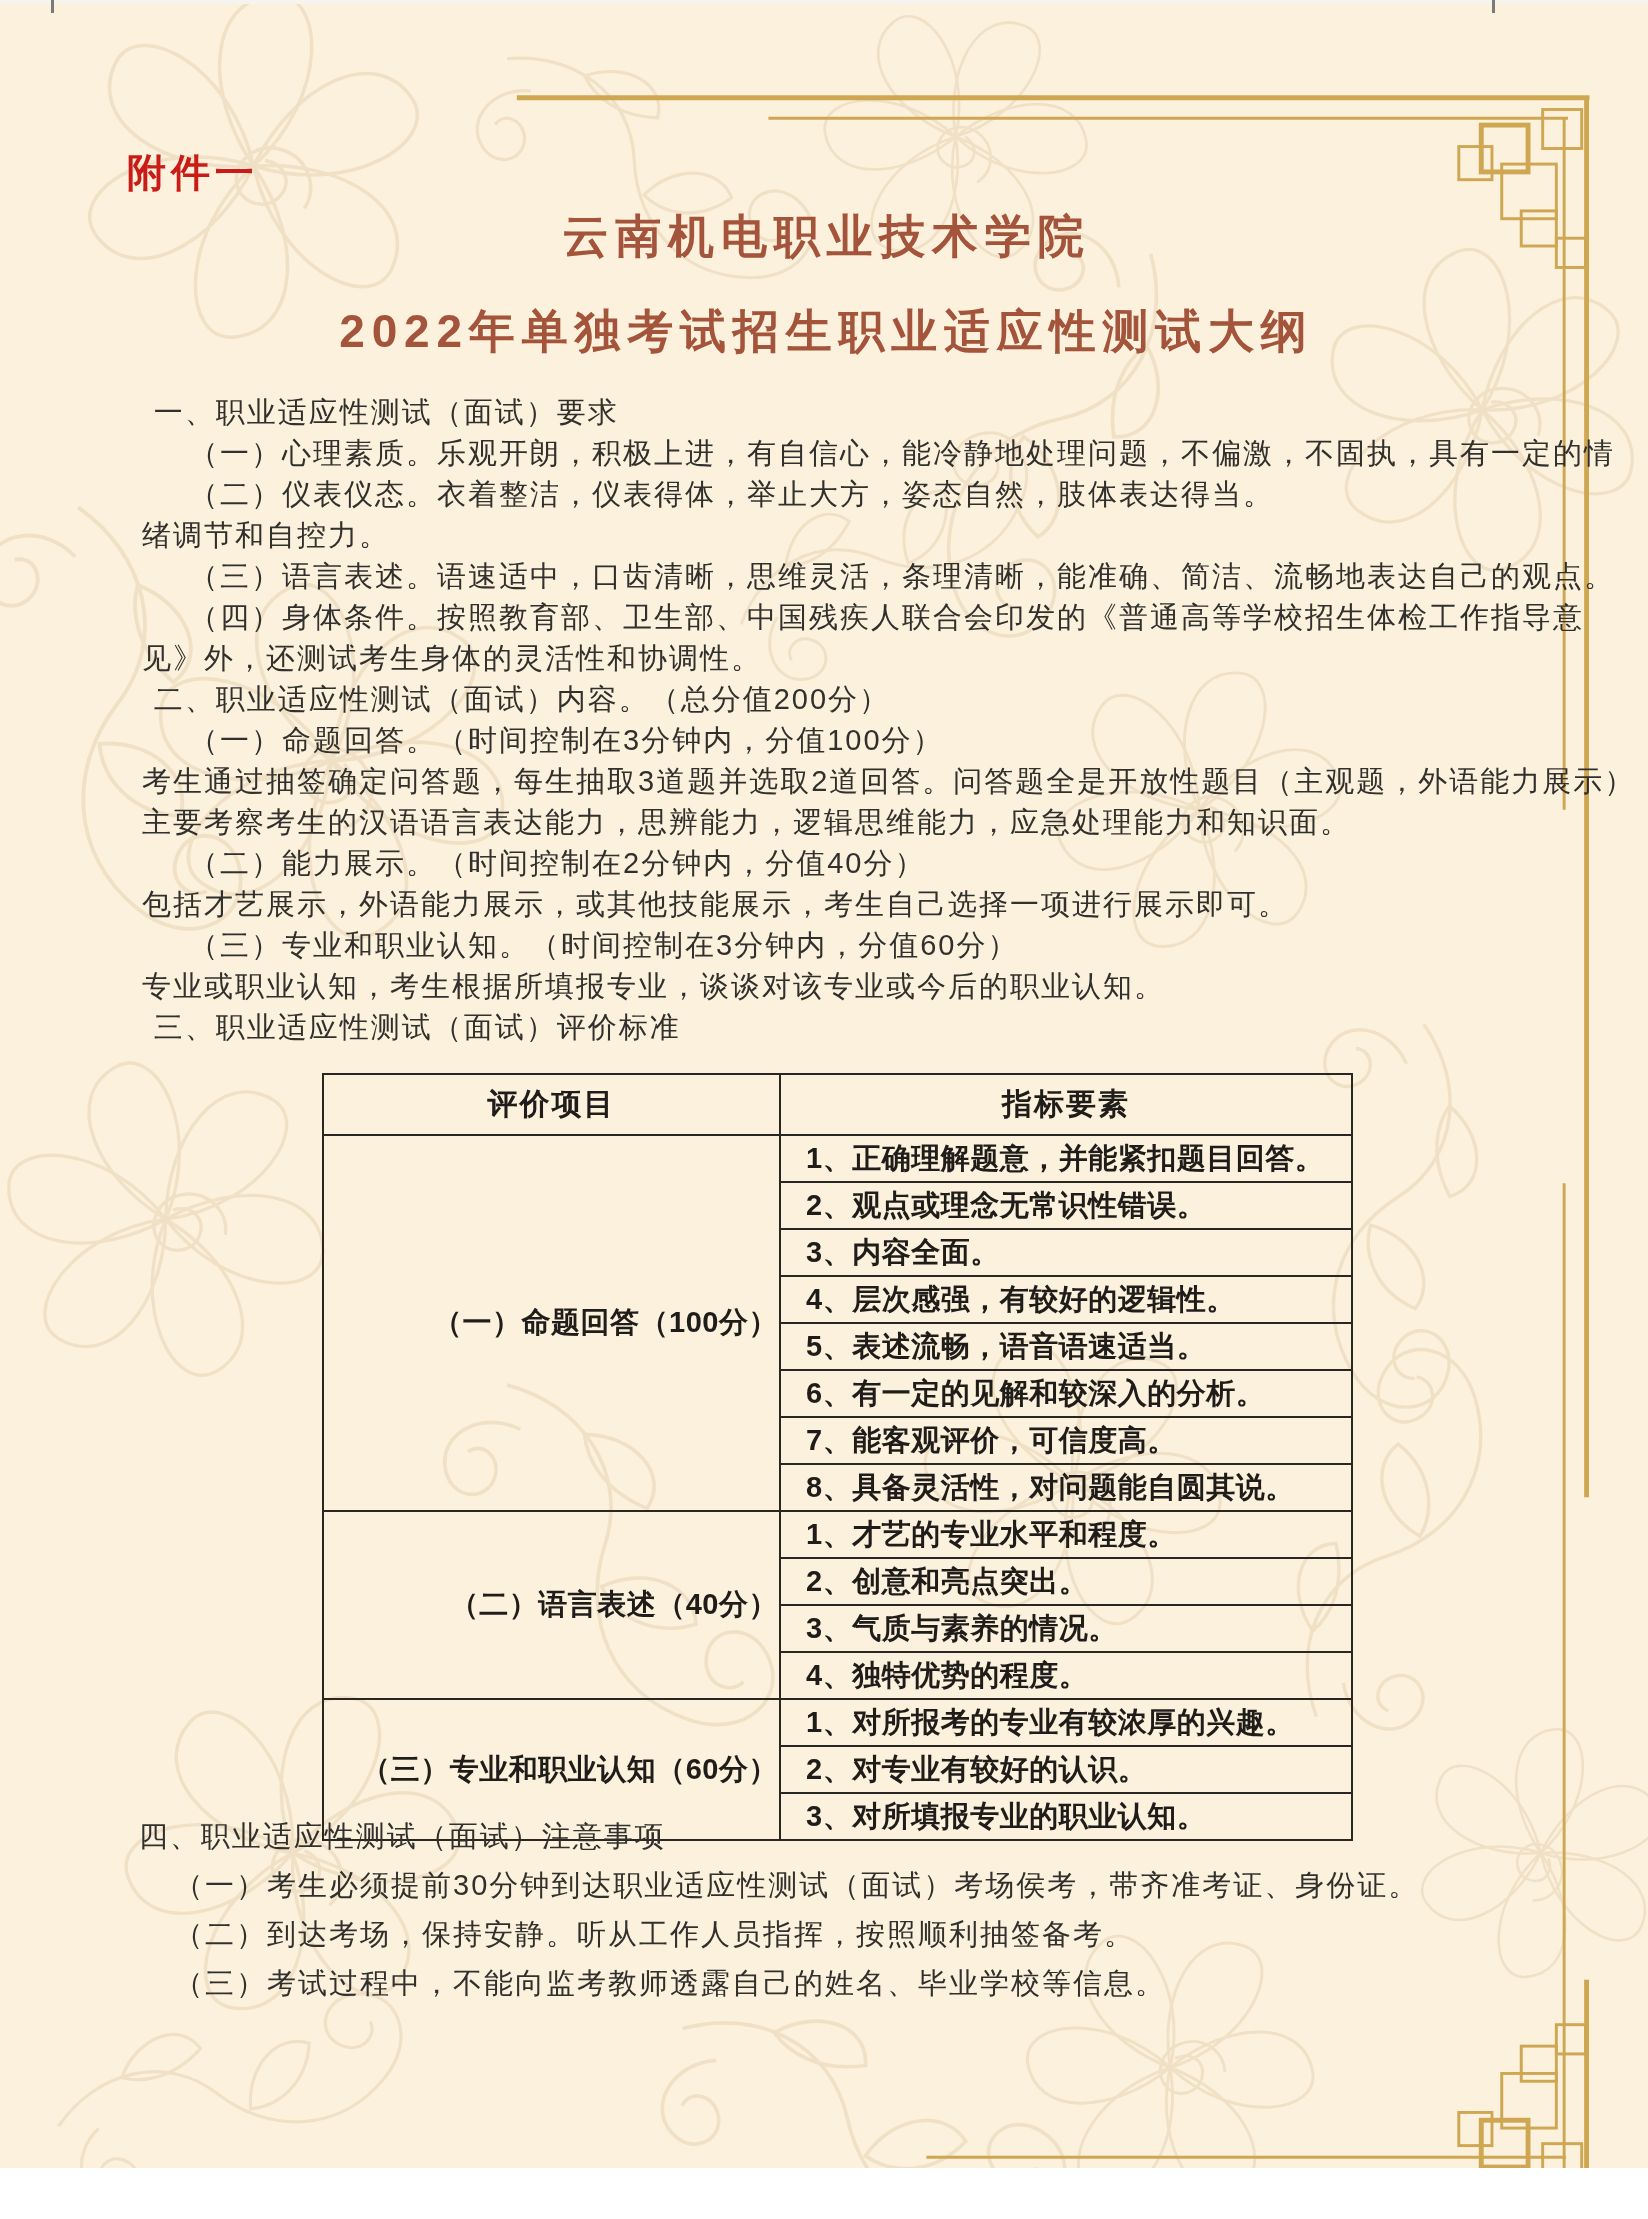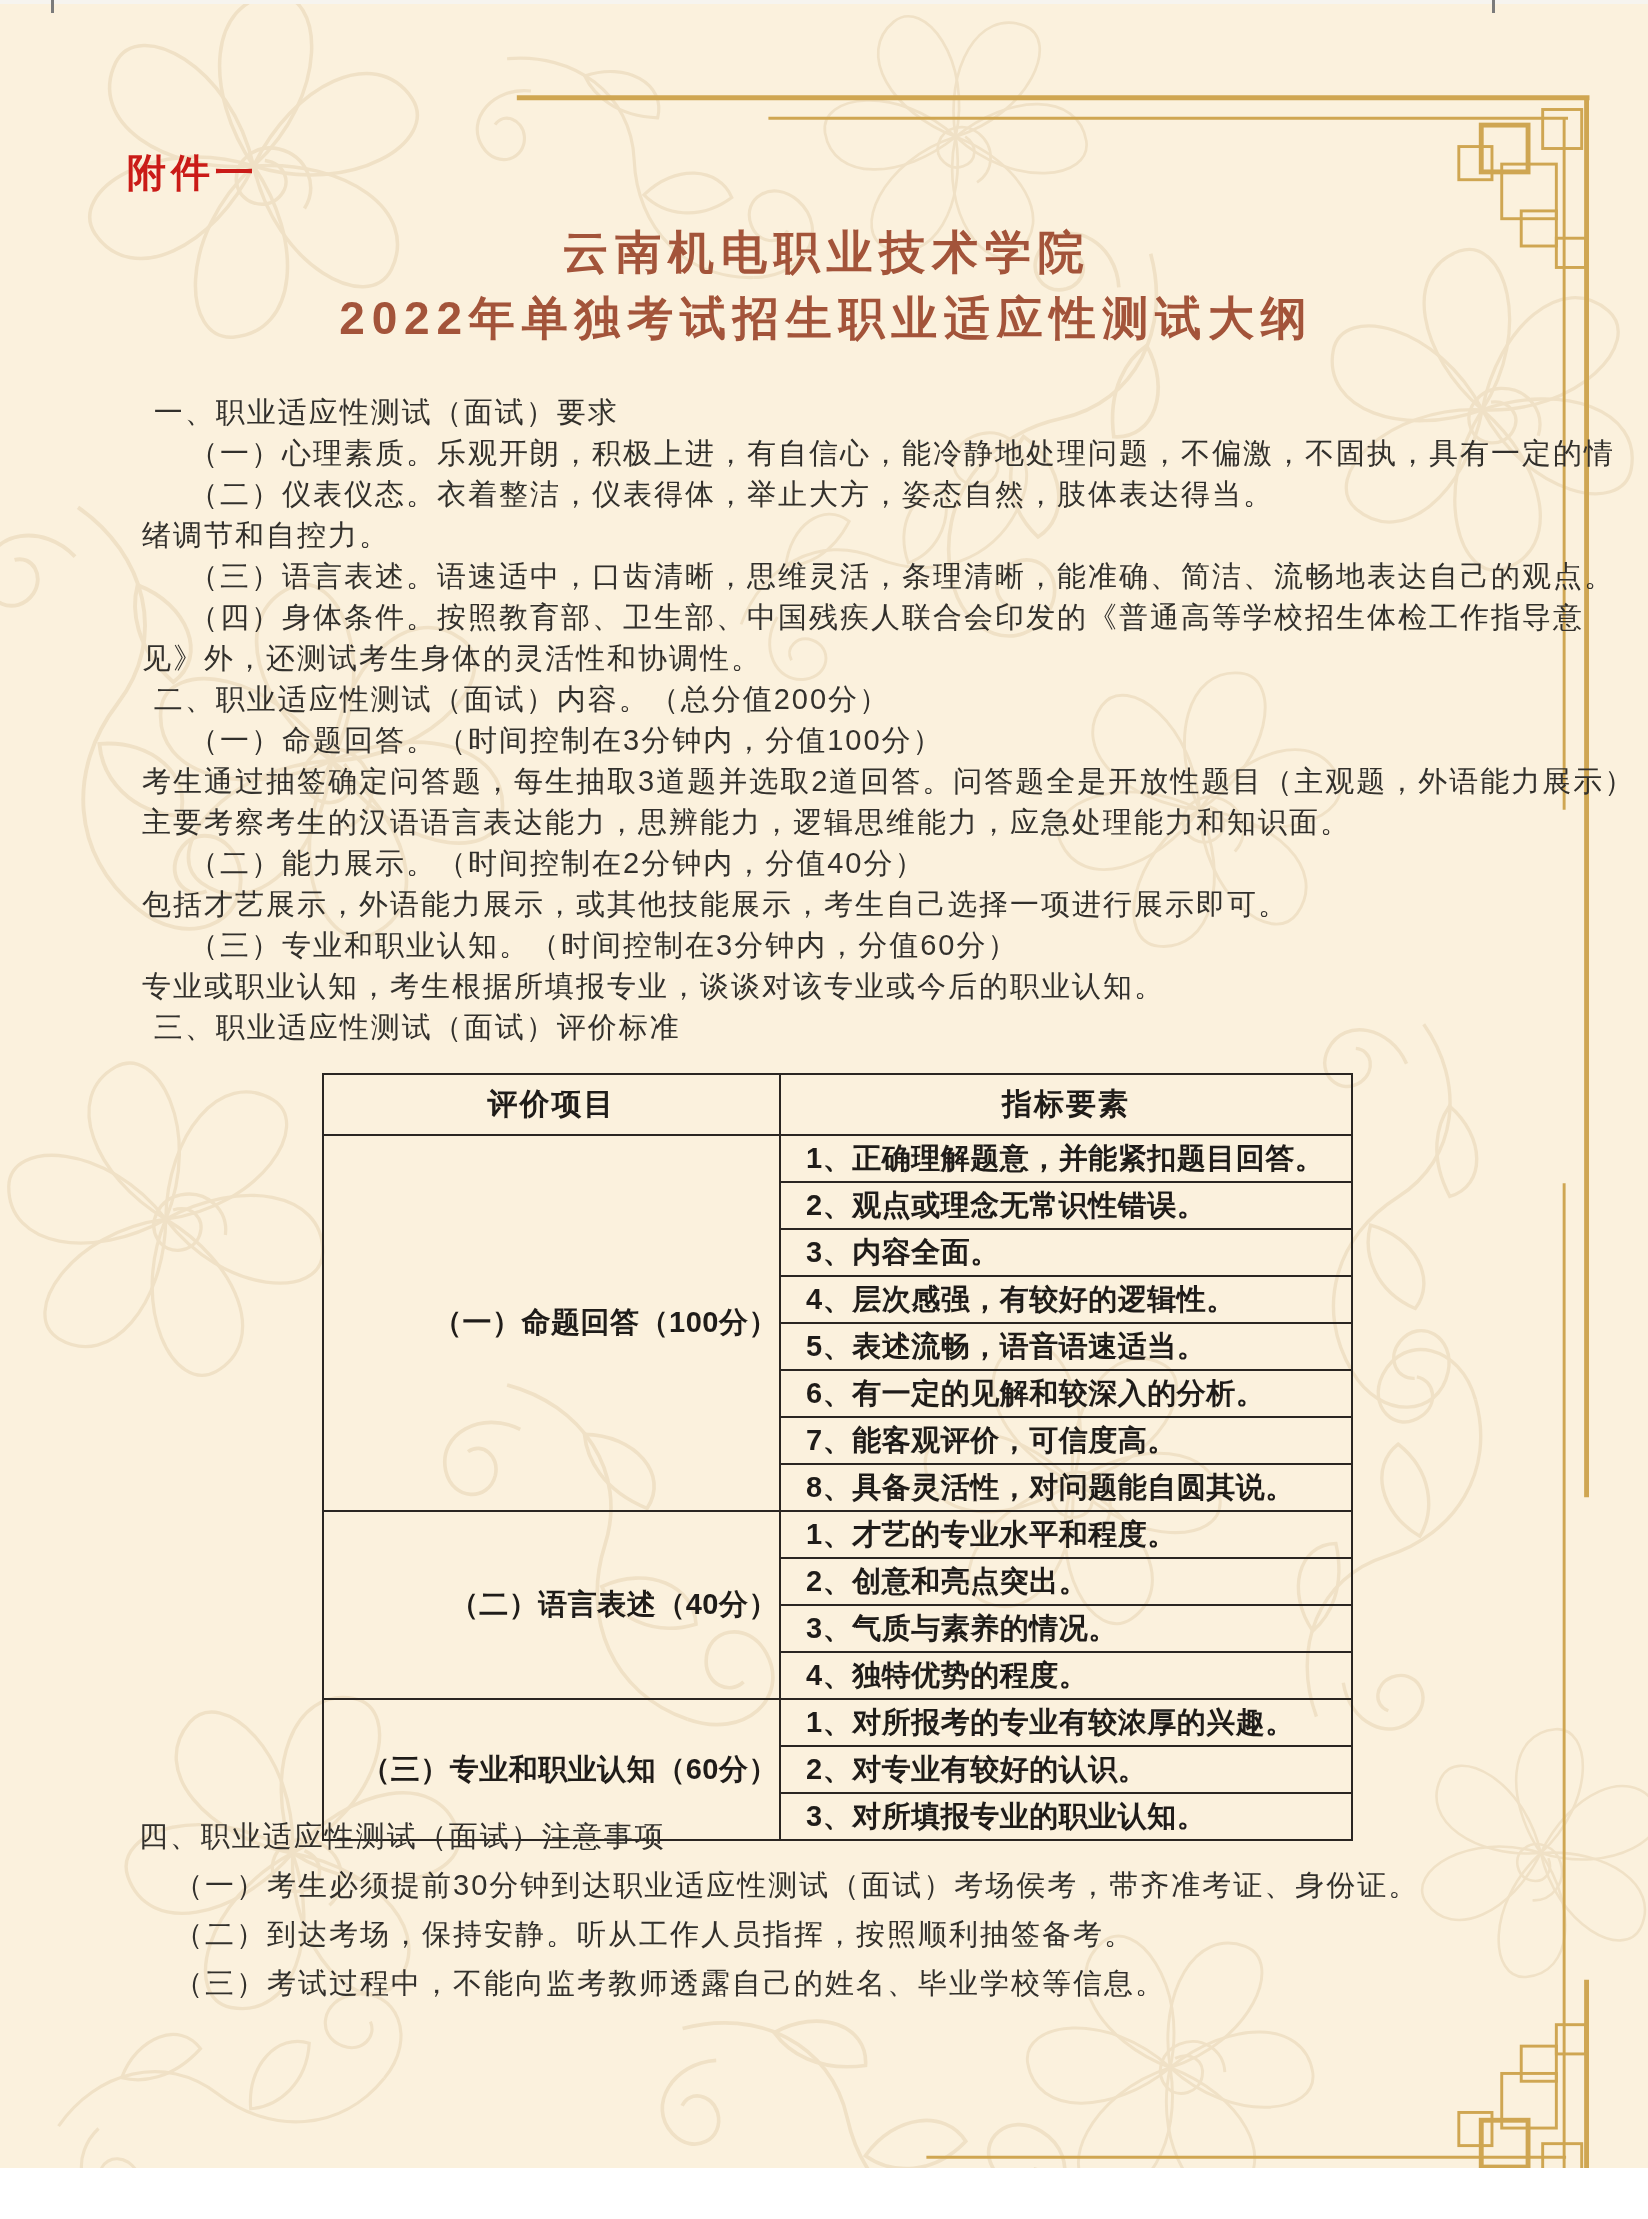--- a/index.html
+++ b/index.html
@@ -19,22 +19,22 @@
     position:absolute;left:0;top:146px;
     font-size:39px;font-weight:bold;letter-spacing:4.9px;
     color:#ca1b17;
     font-family:"Liberation Serif","DejaVu Serif",serif;
   }
   .title1,.title2{
     position:absolute;left:0;width:100%;
     text-align:center;font-weight:bold;color:#a3543a;
     font-size:46px;letter-spacing:6.8px;white-space:nowrap;
   }
-  .title1{top:222px;}
-  .title2{top:288px;}
+  .title1{top:206px;}
+  .title2{top:301px;}
   .body-lines{position:absolute;left:0;top:392px;width:100%;margin-left:15px;}
   .bline{
     height:41px;line-height:41px;
     font-size:29px;letter-spacing:2px;white-space:nowrap;
     color:#32302c;
   }
   .ln-sec{padding-left:11.7px;}
   .ln-para{padding-left:47px;}
   .ln-flush{padding-left:0;}
   .eval-table{

